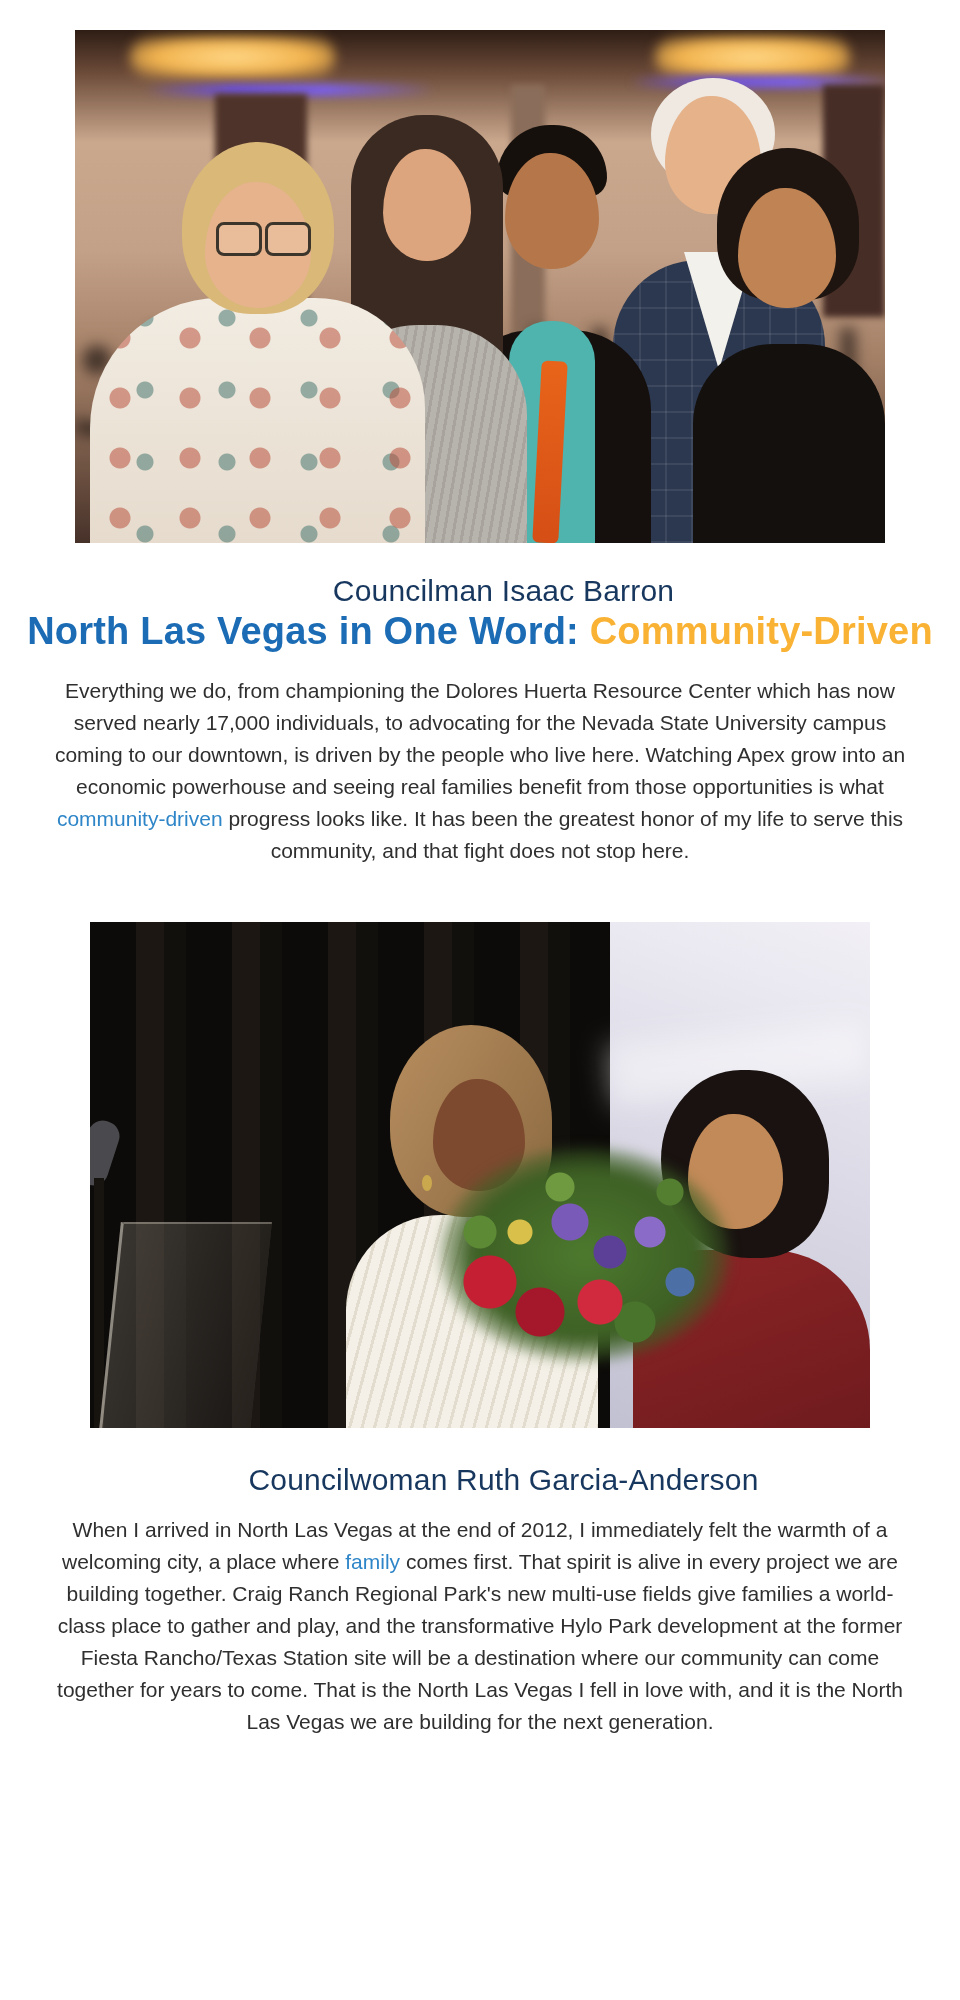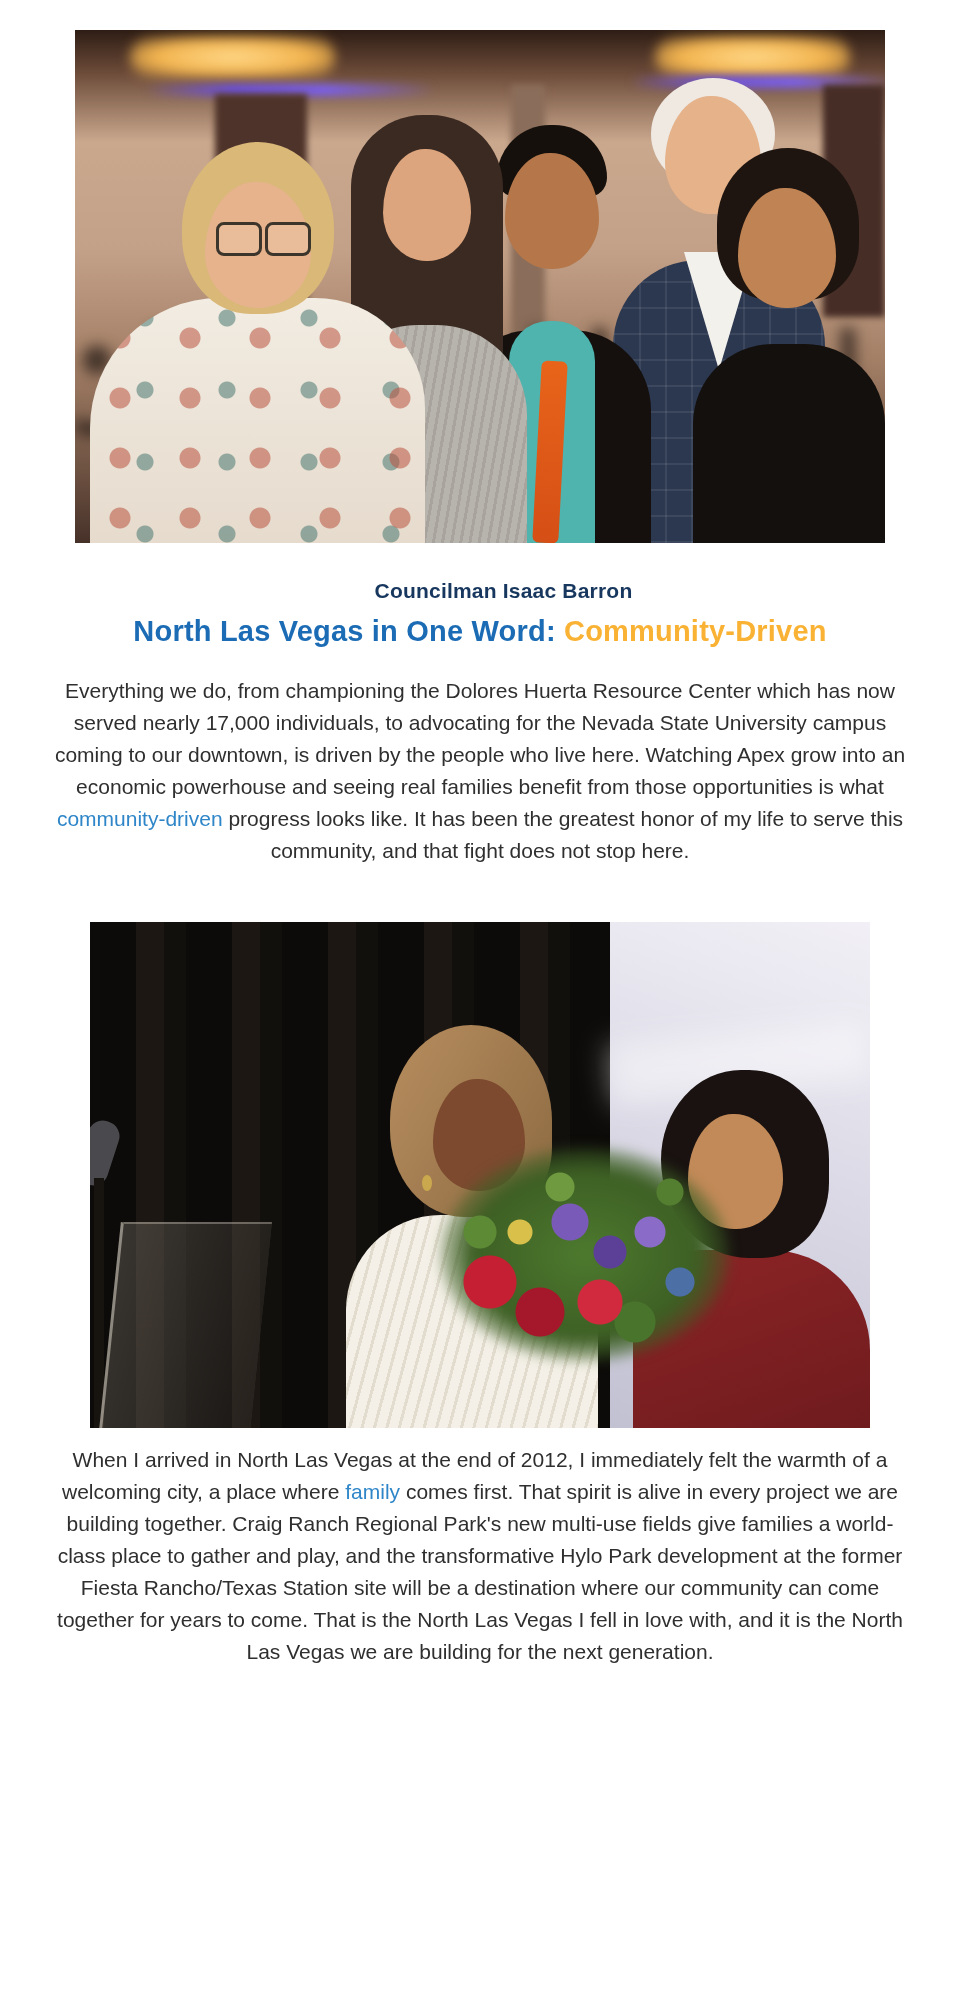--- a/index.html
+++ b/index.html
@@ -3,23 +3,23 @@
 <meta charset="utf-8">
 <style>
   html,body{margin:0;padding:0;background:#ffffff;width:960px;}
   body{font-family:"Liberation Sans", sans-serif;color:#303030;}
   main{width:960px;overflow:hidden;}
 
   
   .photo{position:relative;overflow:hidden;margin:0 auto;background:#777;}
   .photo1{width:810px;height:513px;margin-top:30px;}
   .photo2{width:780px;height:506px;margin-top:55px;}
-  h2.title{margin:30px 0 0;text-align:center;color:#17375e;font-size:21px;line-height:36px;font-weight:700;letter-spacing:.2px;padding-left:47px;}
+  h2.title{margin:30px 0 0;text-align:center;color:#17375e;font-size:30px;line-height:36px;font-weight:400;letter-spacing:.2px;padding-left:47px;}
   .s2 h2.title{margin-top:34px;}
-  h3.subtitle{margin:4px 0 0;text-align:center;font-size:29px;line-height:36px;font-weight:700;color:#1b6cb5;letter-spacing:.2px;}
+  h3.subtitle{margin:4px 0 0;text-align:center;font-size:38px;line-height:36px;font-weight:700;color:#1b6cb5;letter-spacing:.2px;}
   .sub-highlight{color:#f9b233;}
   p.body-text{width:862px;margin:26px auto 0;text-align:center;font-size:21px;line-height:32px;font-weight:400;color:#2f2f2f;}
   .s2 p.body-text{margin-top:16px;}
   a.inline-link{color:#2e86c8;text-decoration:none;cursor:pointer;}
   hr.divider{border:none;height:0;margin:0 auto;}
   .divider-light{width:840px;border-top:2px solid #8db4da;margin-top:109px;}
   .divider-strong{width:838px;border-top:2px solid #2b7abf;margin-top:101px;}
 
   
   .ph1-bg{position:absolute;inset:0;background:linear-gradient(180deg,#2e1d15 0,#6b4a38 42px,#caa88e 112px,#c3a188 220px,#a37f66 330px,#6e5242 440px,#463129 513px);}
@@ -173,19 +173,20 @@
       </div>
       <div class="w2">
         <div class="torso"></div>
         <div class="hair"></div>
         <div class="face"></div>
       </div>
       <div class="bouquet-green"></div>
       <div class="bouquet"></div>
     </figure>
 
+    <h2 class="title">Councilwoman Ruth Garcia-Anderson</h2>
 
     <p class="body-text"><span>When I arrived in North Las Vegas at the end of 2012, I immediately felt the warmth of a welcoming city, a place where </span><a class="inline-link">family</a><span> comes first. That spirit is alive in every project we are building together. Craig Ranch Regional Park's new multi-use fields give families a world-class place to gather and play, and the transformative Hylo Park development at the former Fiesta Rancho/Texas Station site will be a destination where our community can come together for years to come. That is the North Las Vegas I fell in love with, and it is the North Las Vegas we are building for the next generation.</span></p>
 
     <hr class="divider divider-strong">
   </section>
 
 </main>
 
 </body></html>

